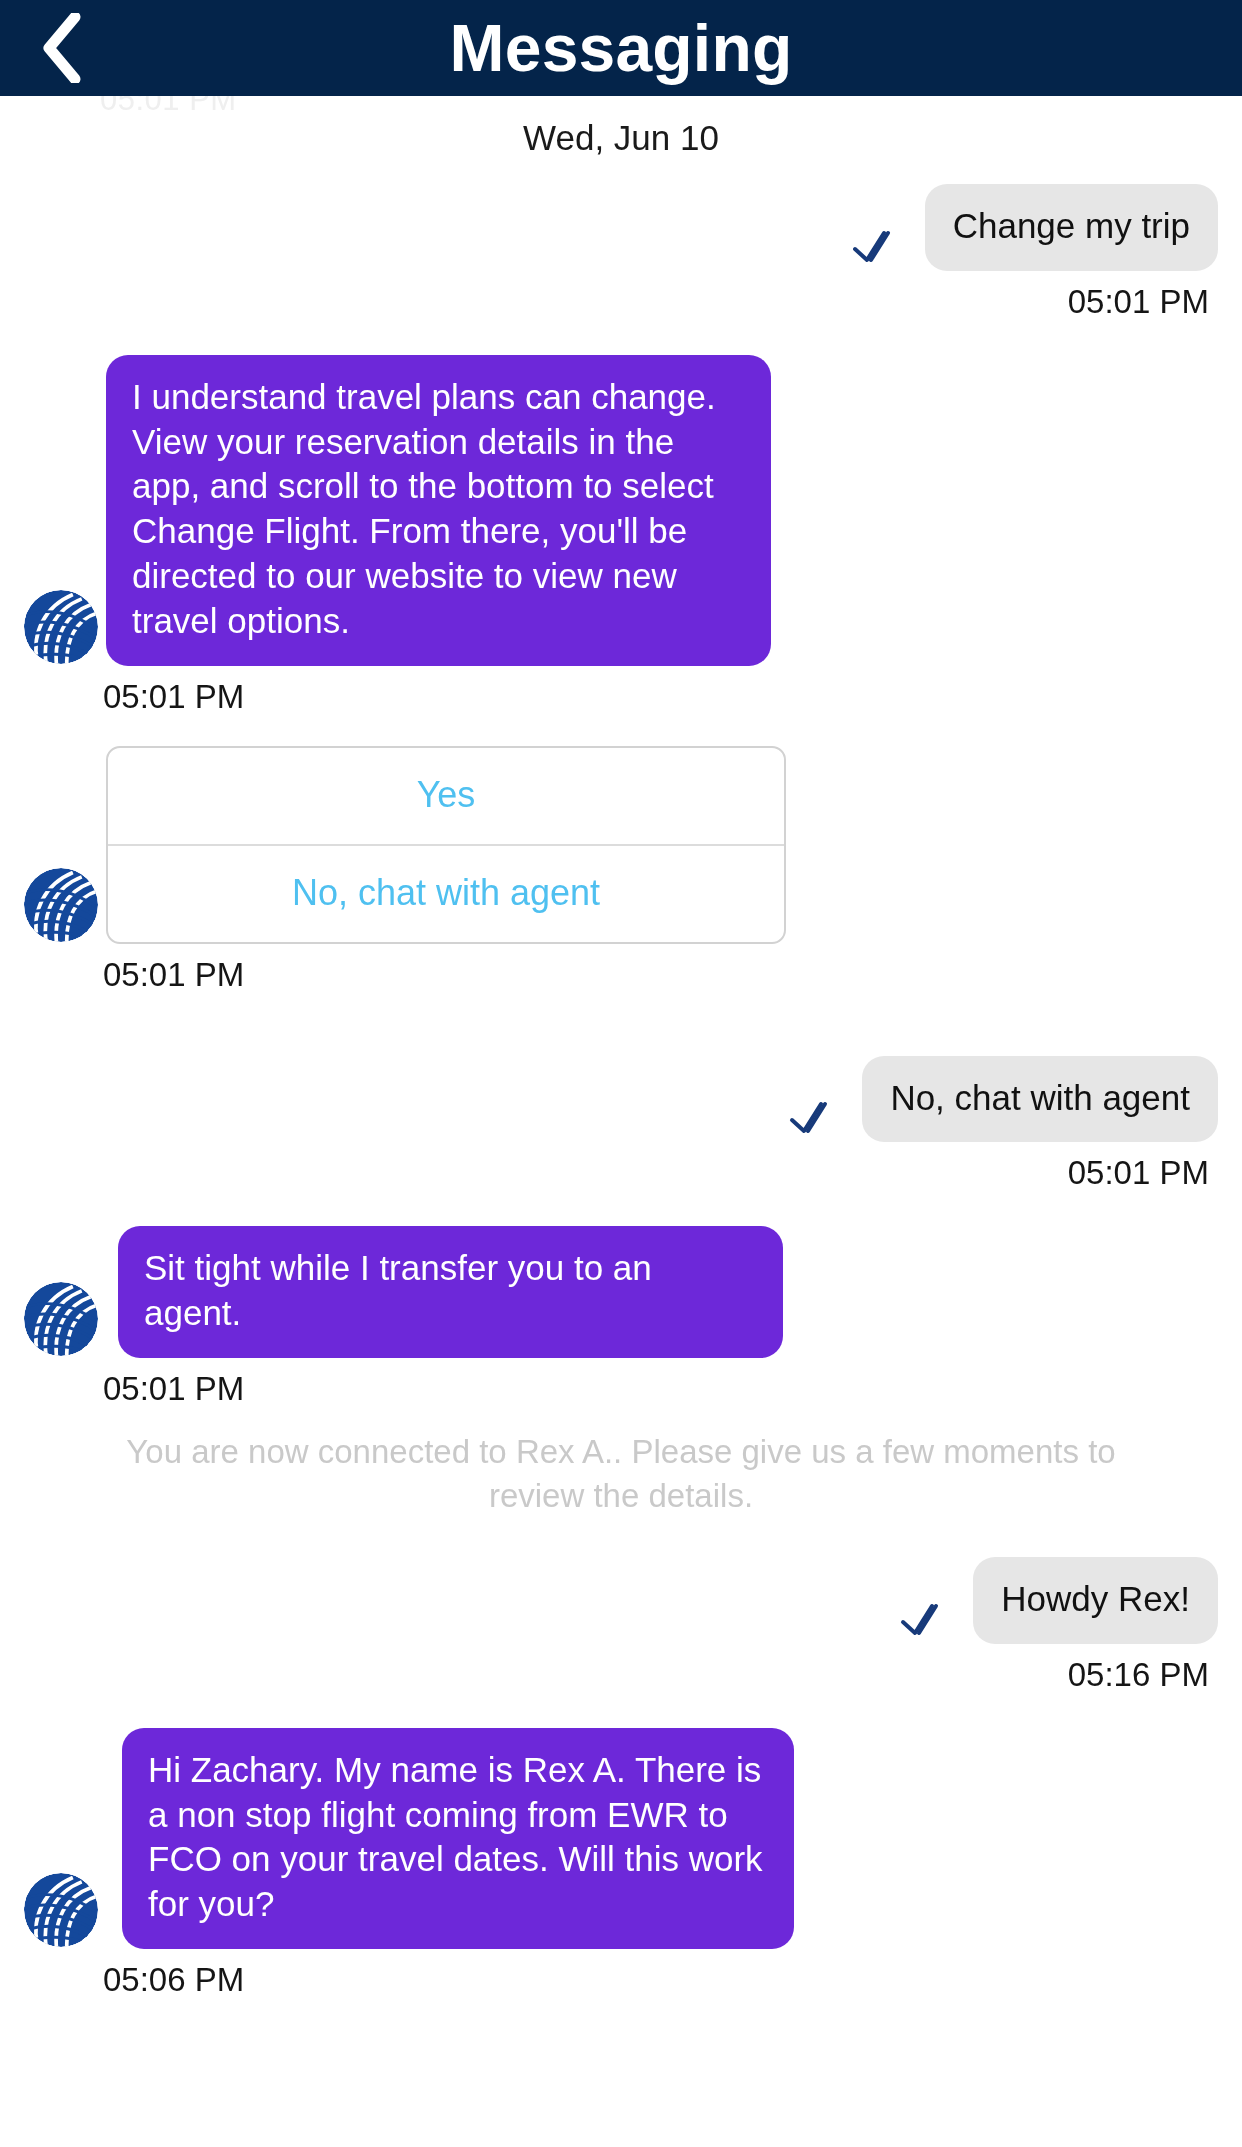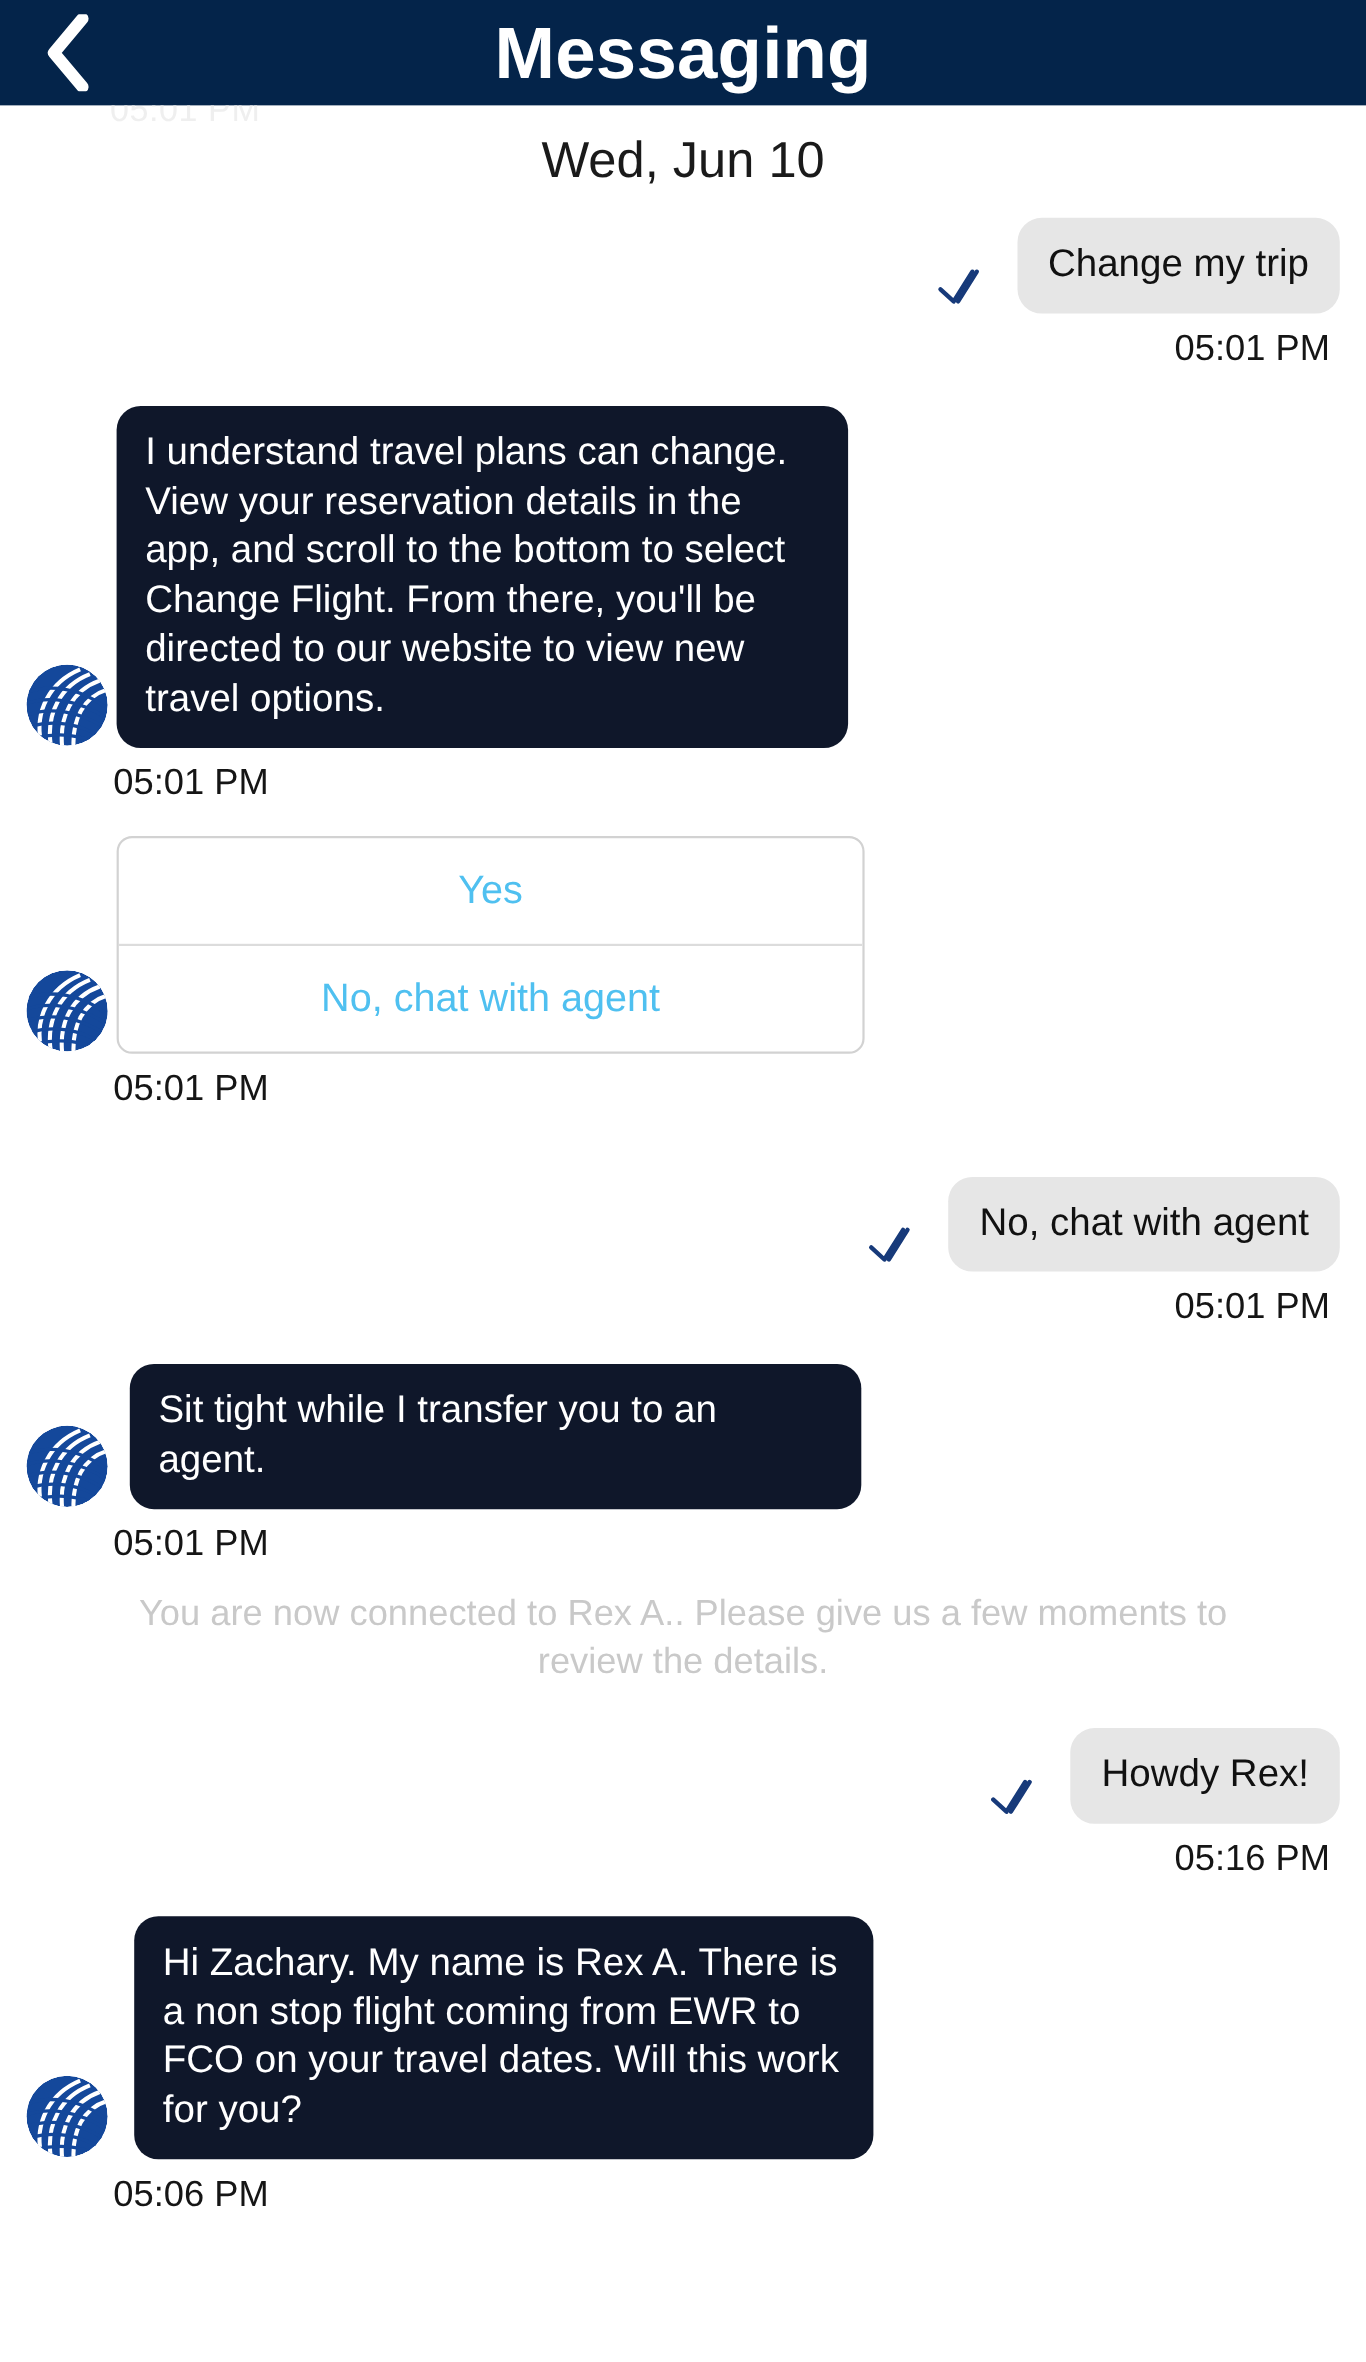--- a/index.html
+++ b/index.html
@@ -70,21 +70,21 @@
     position: absolute;
     top: -14px;
     left: 100px;
     font-size: 31px;
     color: #efefef;
     letter-spacing: 0.5px;
   }
 
   .date-divider {
     text-align: center;
-    font-size: 46px;
+    font-size: 35px;
     color: #1a1a1a;
     padding: 22px 0 18px;
   }
 
   .row {
     display: flex;
     align-items: flex-end;
     padding: 0 24px;
     margin-top: 8px;
   }
@@ -100,21 +100,21 @@
     margin-bottom: 2px;
   }
   .avatar svg { display: block; border-radius: 50%; }
 
   
   .bubble {
     border-radius: 22px;
     box-sizing: border-box;
   }
   .bubble-in {
-    background: #0f172a;
+    background: #6d28d9;
     color: #ffffff;
     padding: 20px 26px 22px;
     font-size: 35px;
     line-height: 1.28;
     max-width: 665px;
   }
   .bubble-out {
     background: #e6e6e6;
     color: #111111;
     padding: 20px 28px 22px;

